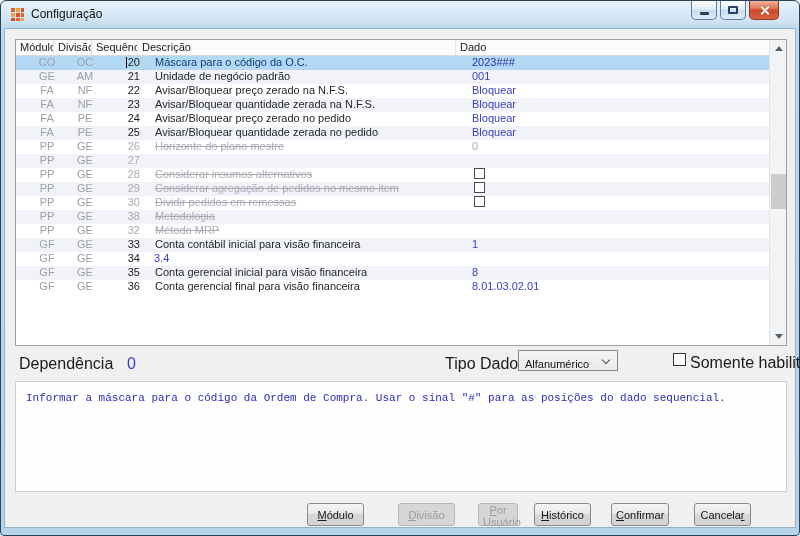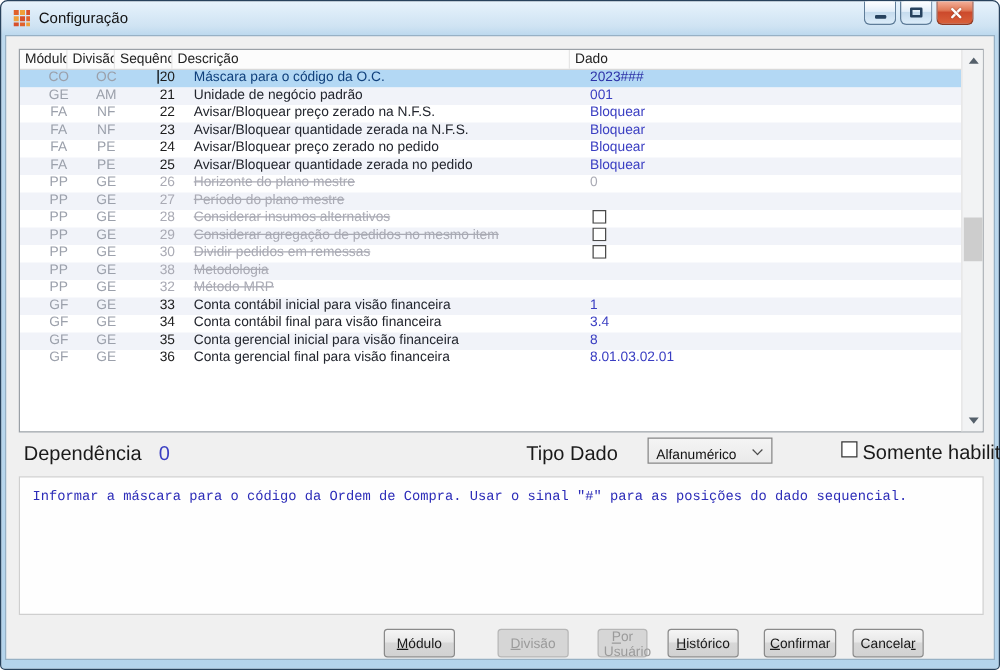--- a/index.html
+++ b/index.html
@@ -67,21 +67,21 @@
   .tri-up{width:0;height:0;border-left:4px solid transparent;border-right:4px solid transparent;
     border-bottom:5px solid #55606b;}
   .tri-down{width:0;height:0;border-left:4px solid transparent;border-right:4px solid transparent;
     border-top:5px solid #55606b;}
   .sb-thumb{position:absolute;left:1px;width:15px;top:134px;height:35px;background:#cdcdcd;}
 
   
   .lbl{position:absolute;font-size:16px;color:#1a1a1a;white-space:nowrap;}
   .dep-label{left:14px;top:326px;}
   .dep-value{left:122px;top:326px;color:var(--val);}
-  .tipo-label{left:416px;top:326px;}
+  .tipo-label{left:440px;top:326px;}
   .combo{position:absolute;left:513px;top:321px;width:100px;height:21px;
     background:linear-gradient(180deg,#f4f4f4,#eaeaea);border:1px solid #878787;
     display:flex;align-items:flex-end;padding-left:6px;font-size:11px;color:#111;cursor:default;}
   .combo .chev{position:absolute;right:8px;top:6px;width:6px;height:6px;
     border-right:1.5px solid #4c4c4c;border-bottom:1.5px solid #4c4c4c;transform:rotate(45deg);}
   .chkbox{position:absolute;left:668px;top:324px;width:13px;height:13px;background:#fff;
     border:1px solid #333;}
   .chk-label{left:685px;top:325px;}
 
   
@@ -96,21 +96,21 @@
   .btn{height:23px;font-family:inherit;font-size:11px;color:#1a1a1a;border:1px solid #8a8a8a;
     border-radius:3px;background:linear-gradient(180deg,#f5f5f5,#e8e8e8 45%,#d7d7d7 50%,#d2d2d2);
     padding:0 4px;cursor:default;}
   .btn u{text-decoration:underline;}
   .btn.disabled{background:#d6d6d6;border-color:#b6b6b6;color:#9b9b9b;}
   .btn:nth-child(1){width:57px;margin-left:0;}
   .btn:nth-child(2){width:57px;margin-left:34px;}
   .btn:nth-child(3){width:40px;margin-left:23px;}
   .btn:nth-child(4){width:57px;margin-left:16px;}
   .btn:nth-child(5){width:58px;margin-left:20px;}
-  .btn:nth-child(6){width:57px;margin-left:13px;}
+  .btn:nth-child(6){width:57px;margin-left:25px;}
 </style>
 </head>
 <body>
 
 <div class="window">
   <div class="titlebar">
     <svg class="app-icon" viewBox="0 0 15 15">
       <rect x="1" y="1" width="4" height="4" fill="#e0622c"></rect>
         <rect x="6" y="1" width="4" height="4" fill="#f0a03a"></rect>
       <rect x="11" y="1" width="3" height="4" fill="#d8502a"></rect>
@@ -192,21 +192,20 @@
             <div class="c-mod">PP</div>
             <div class="c-div">GE</div>
             <div class="c-seq dis">26</div>
             <div class="c-desc dis strike">Horizonte do plano mestre</div>
             <div class="c-dado dis">0</div>
           </div>
           <div class="row alt">
             <div class="c-mod">PP</div>
             <div class="c-div">GE</div>
             <div class="c-seq dis">27</div>
-            <div class="c-desc dis strike">Período do plano mestre</div>
             <div class="c-dado dis"></div>
           </div>
           <div class="row">
             <div class="c-mod">PP</div>
             <div class="c-div">GE</div>
             <div class="c-seq dis">28</div>
             <div class="c-desc dis strike">Considerar insumos alternativos</div>
             <div class="c-dado dis">
               <div class="gcheck"></div>
             </div>
@@ -247,21 +246,20 @@
             <div class="c-mod">GF</div>
             <div class="c-div">GE</div>
             <div class="c-seq">33</div>
             <div class="c-desc">Conta contábil inicial para visão financeira</div>
             <div class="c-dado">1</div>
           </div>
           <div class="row">
             <div class="c-mod">GF</div>
             <div class="c-div">GE</div>
             <div class="c-seq">34</div>
-            <div class="c-desc">Conta contábil final para visão financeira</div>
             <div class="c-dado">3.4</div>
           </div>
           <div class="row alt">
             <div class="c-mod">GF</div>
             <div class="c-div">GE</div>
             <div class="c-seq">35</div>
             <div class="c-desc">Conta gerencial inicial para visão financeira</div>
             <div class="c-dado">8</div>
           </div>
           <div class="row">

